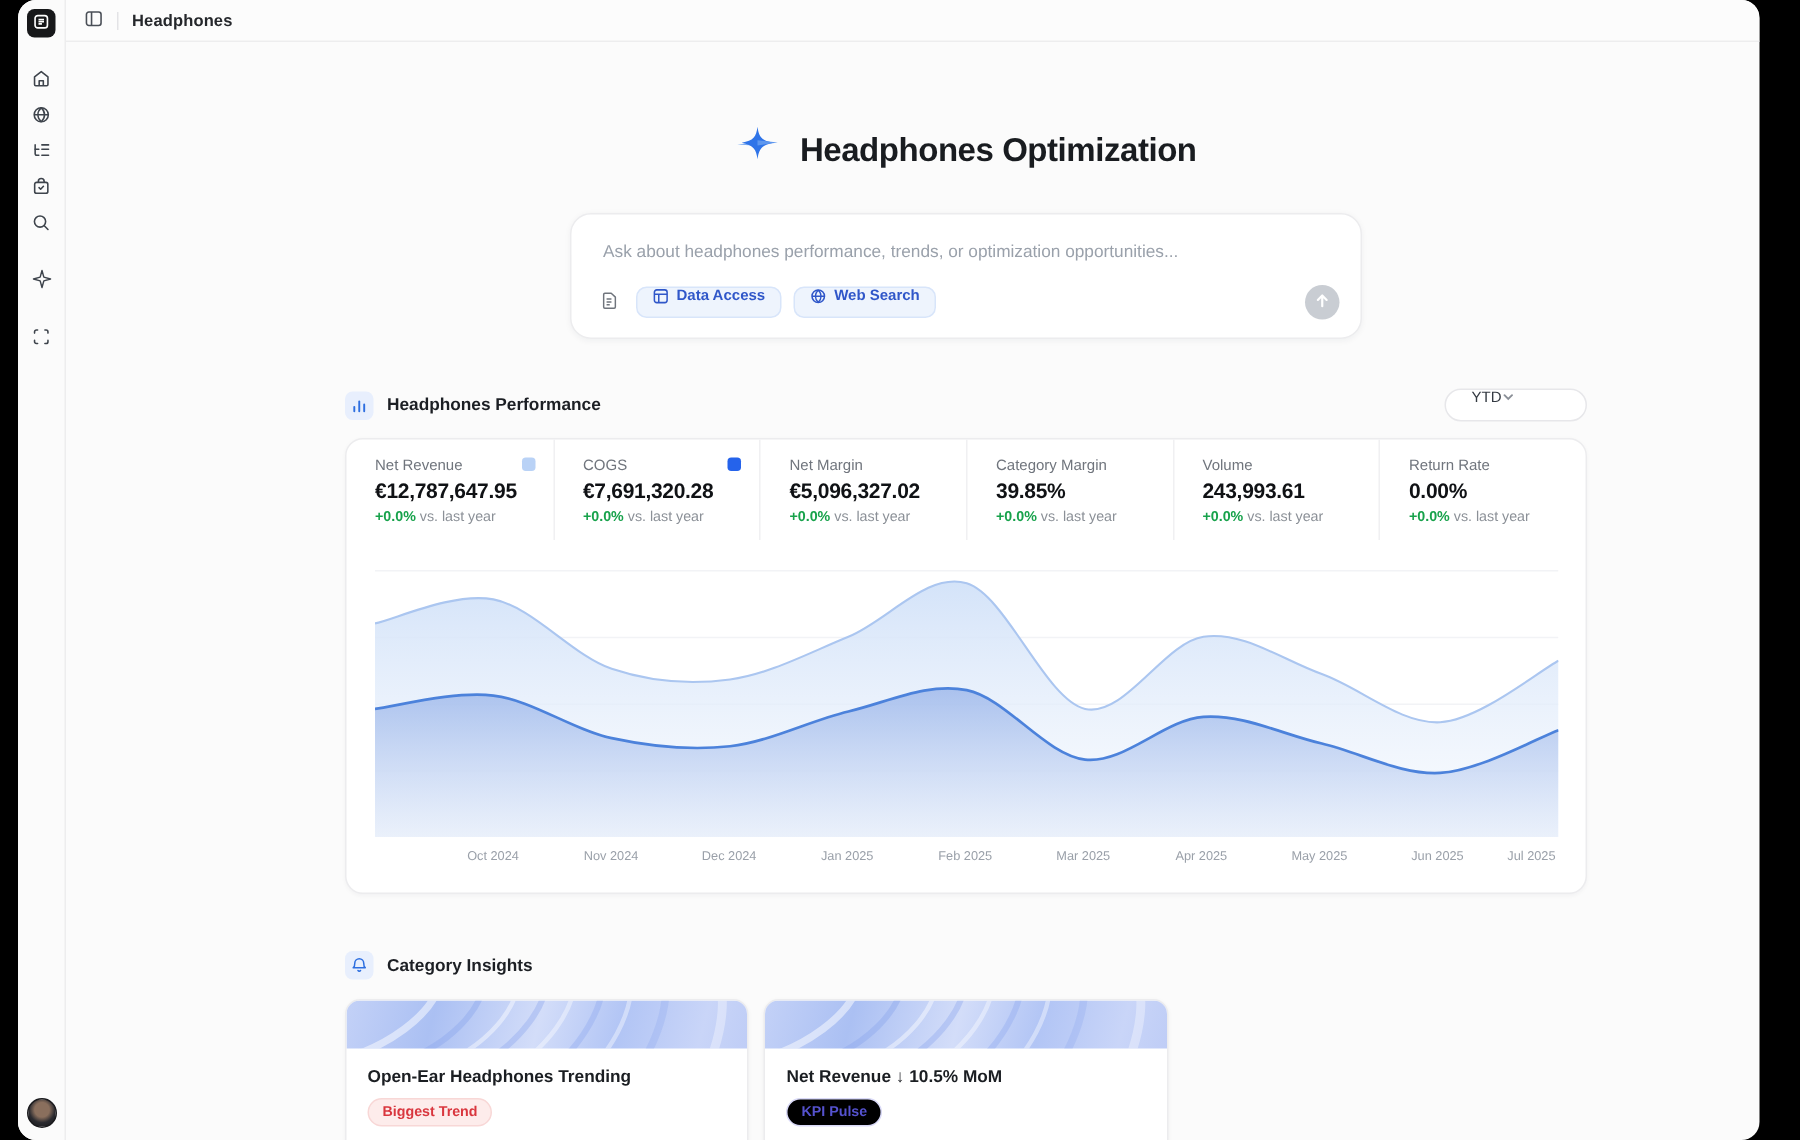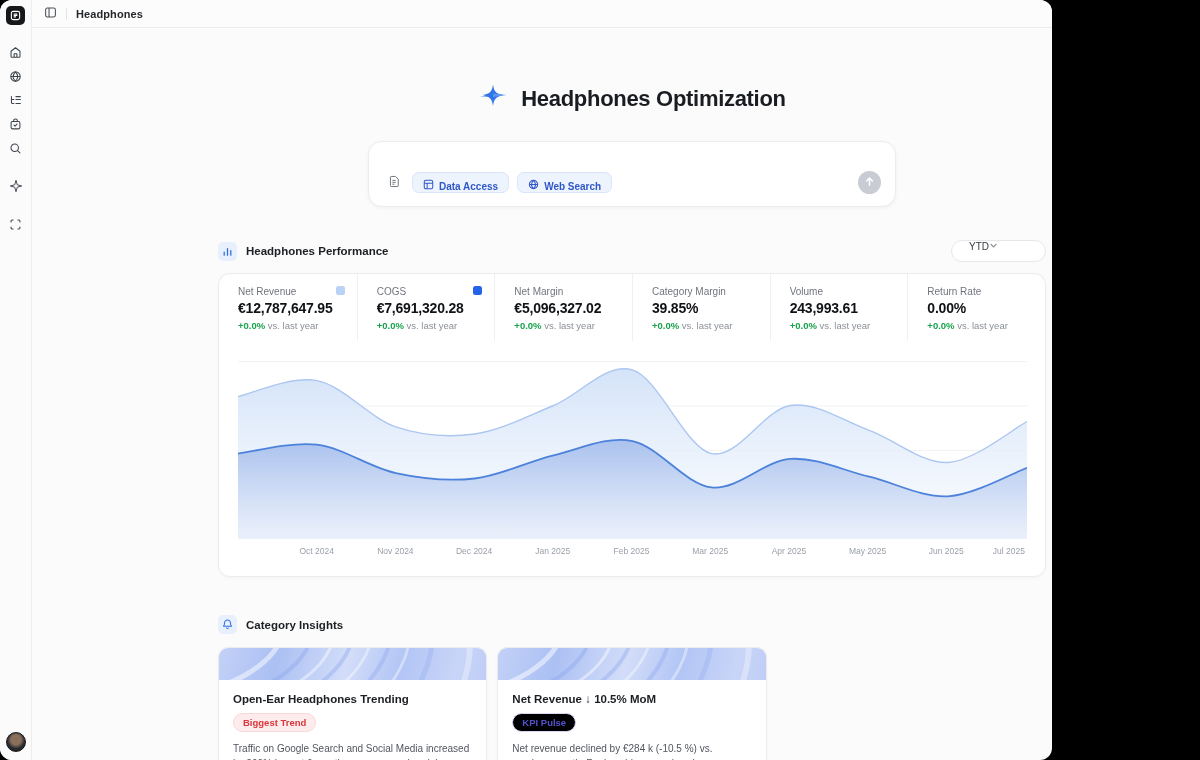--- a/index.html
+++ b/index.html
@@ -1,19 +1,19 @@
 <!DOCTYPE html>
 <html><head>
 <meta charset="utf-8">
 <style>
   * { margin:0; padding:0; box-sizing:border-box; }
   html,body { background:#000; font-family:"Liberation Sans", sans-serif; }
   .window {
-    width:1052px; height:760px; border-radius:12px; overflow:hidden;
-    background:#fbfbfb; display:flex; position:relative;
+    width:1161px; height:760px; border-radius:12px; overflow:hidden;
+    background:#fbfbfb; display:flex; position:relative;margin-left:12px;
   }
   
   .sidebar {
     width:32px; flex:0 0 32px; background:#fbfbfb; border-right:1px solid #ededee;
     display:flex; flex-direction:column; align-items:center; padding:6px 0 8px;
   }
   .logo {
     width:19px; height:19px; border-radius:5px; background:#17181a;
     display:flex; align-items:center; justify-content:center; cursor:pointer;
   }
@@ -49,21 +49,21 @@
     border-radius:14px; box-shadow:0 1px 4px rgba(20,30,50,.05); padding:15px 14px 12px 14px;
   }
   .ask-input {
     width:100%; border:none; outline:none; font-family:"Liberation Sans",sans-serif;
     font-size:11.5px; color:#3a3f46; padding:2px 7px 0 7px; background:transparent;
   }
   .ask-input::placeholder { color:#9aa1ab; }
   .ask-tools { display:flex; align-items:center; margin-top:14px; gap:8px; }
   .doc-btn { border:none; background:transparent; color:#6f747c; cursor:pointer; display:flex; padding:0 3px 0 5px; }
   .chip {
-    display:flex; align-items:flex-end; gap:5px; height:21px; padding:0 10px;
+    display:flex; align-items:flex-start; gap:5px; height:21px; padding:0 10px;
     background:#eef4fd; border:1px solid #d8e5fa; border-radius:7px; cursor:pointer;
     color:#3057c9; font-size:10px; font-weight:700; font-family:"Liberation Sans",sans-serif;
   }
   .send-btn {
     margin-left:auto; width:23px; height:23px; border-radius:50%; border:none; cursor:pointer;
     background:#c9cdd3; display:flex; align-items:center; justify-content:center;
   }
   
   .section-head { display:flex; align-items:center; gap:9px; }
   .section-head.performance { margin-top:33px; }
@@ -216,20 +216,21 @@
             <svg width="30" height="30" viewBox="0 0 30 30" fill="none">
               <path d="M14.5 15.2 1.5 14.4l13-1.6z" fill="#7babf1"></path>
               <path d="M15 2.5c.9 6.6 2.6 9.4 10.5 10.6-7.9 1.6-9.6 4.4-10.5 11-.9-6.6-2.6-9.4-10.5-11C12.4 11.9 14.1 9.1 15 2.5z" fill="#2f74e8"></path>
               <path d="M15 11.5 28.5 13l-13.5 2z" fill="#5e97ee"></path>
             </svg>
           </span>
           <h1>Headphones Optimization</h1>
         </div>
 
         <div class="ask-card">
+          <input class="ask-input" type="text" placeholder="Ask about headphones performance, trends, or optimization opportunities..." style="">
           <div class="ask-tools">
             <button class="doc-btn">
               <span>
                 <svg width="13" height="13" viewBox="0 0 16 16" fill="none" stroke="currentColor" stroke-width="1.2" stroke-linejoin="round">
                   <path d="M4 1.8h5.2L12.6 5v8.2a1 1 0 0 1-1 1H4a1 1 0 0 1-1-1V2.8a1 1 0 0 1 1-1z"></path>
                     <path d="M5.4 6.6h4M5.4 9h4M5.4 11.3h2.6"></path>
                 </svg>
               </span>
             </button>
             <button class="chip">

